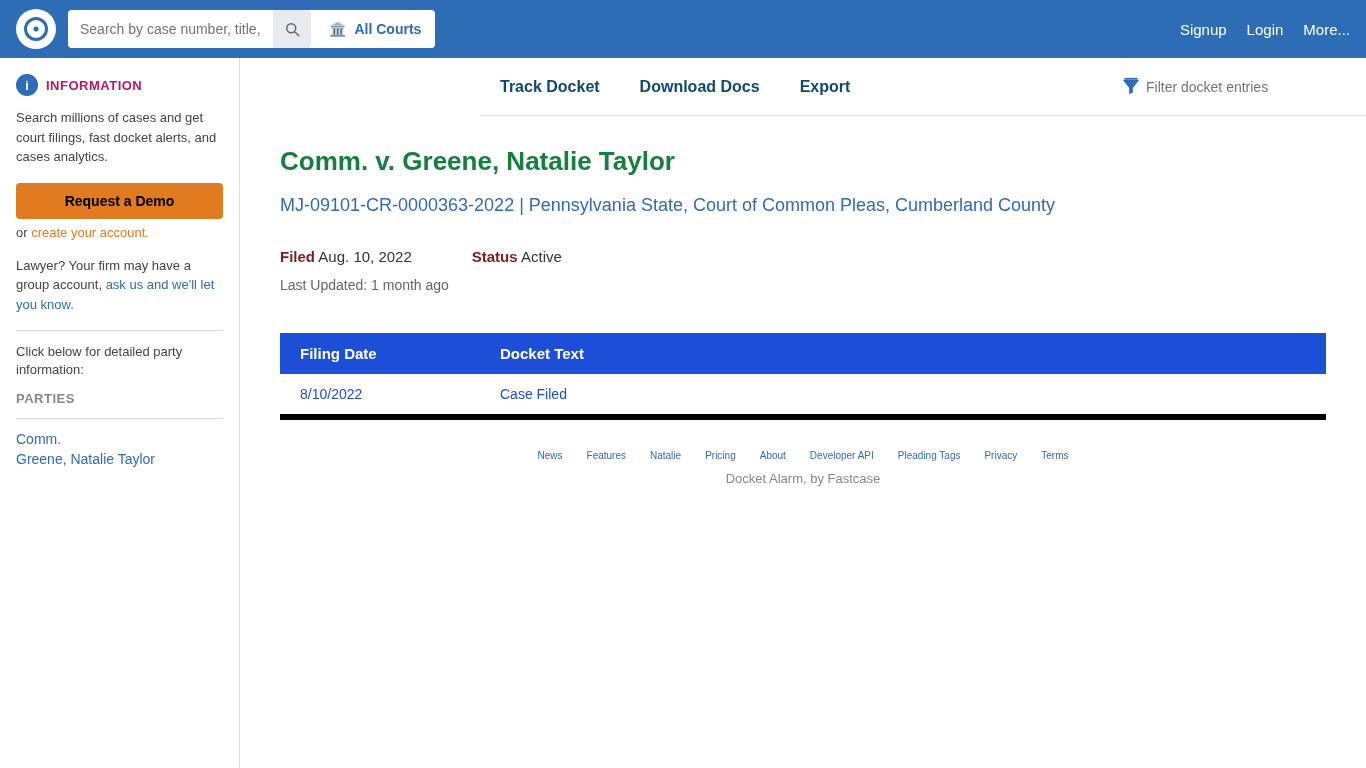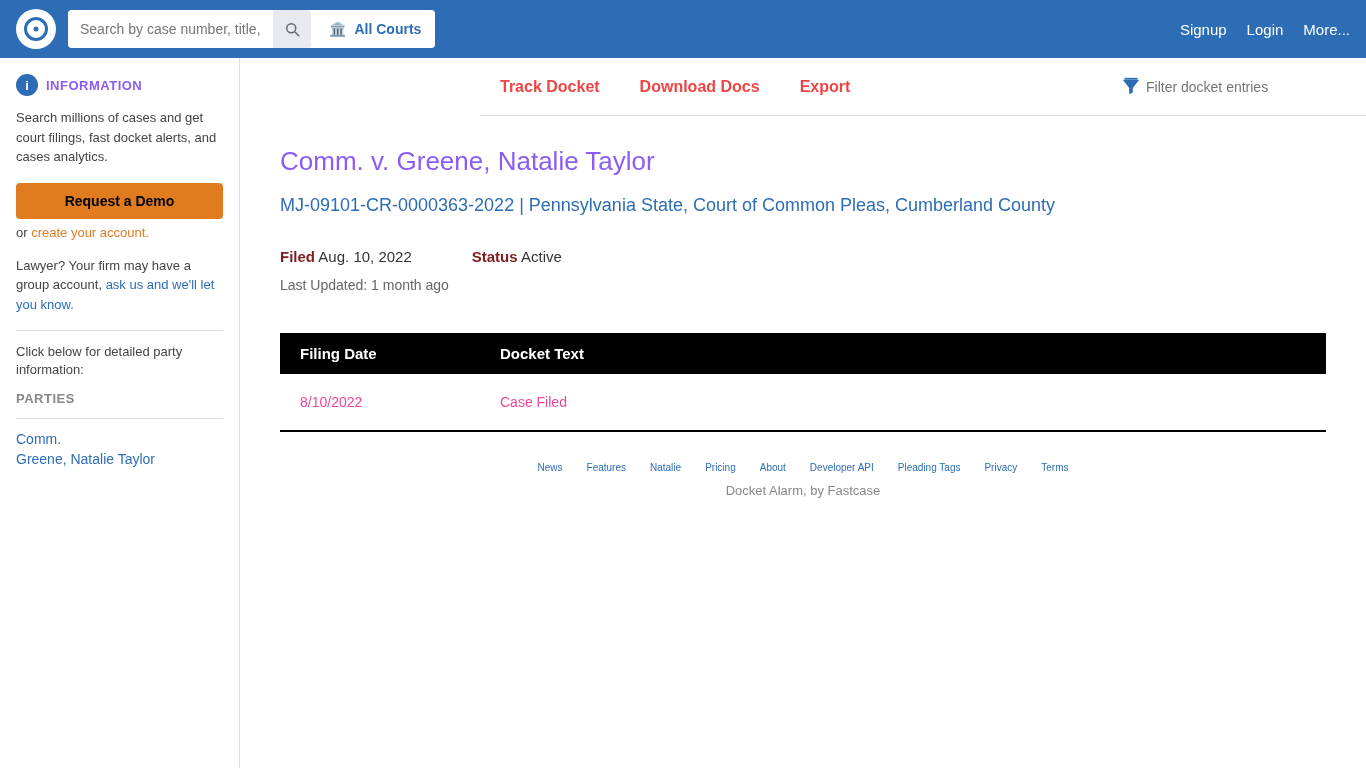--- a/index.html
+++ b/index.html
@@ -104,21 +104,21 @@
       height: 58px;
       display: flex;
       align-items: center;
       padding: 0 20px;
       gap: 40px;
       margin-left: 240px;
     }
     .toolbar-btn {
       font-size: 16px;
       font-weight: bold;
-      color: #ef4444;
+      color: #0c4a6e;
       text-decoration: none;
       cursor: pointer;
       background: none;
       border: none;
     }
     .filter-area {
       margin-left: auto;
       display: flex;
       align-items: center;
       gap: 4px;
@@ -164,21 +164,21 @@
       display: flex;
       align-items: center;
       justify-content: center;
       font-size: 13px;
       font-weight: bold;
       flex-shrink: 0;
     }
     .sidebar-title {
       font-size: 13px;
       font-weight: bold;
-      color: #8b5cf6;
+      color: #be185d;
       letter-spacing: 0.5px;
     }
     .sidebar-desc {
       font-size: 13px;
       color: #444;
       line-height: 1.5;
       margin-bottom: 16px;
     }
     .demo-btn {
       background: #e07b20;
@@ -242,22 +242,22 @@
     }
 
     
     .main {
       flex: 1;
       padding: 30px 40px;
       background: #fff;
     }
     .case-title {
       font-size: 26px;
-      font-weight: normal;
-      color: #8b5cf6;
+      font-weight: bold;
+      color: #15803d;
       margin-bottom: 16px;
     }
     .case-subtitle {
       font-size: 18px;
       color: #2d6db5;
       margin-bottom: 30px;
       line-height: 1.4;
     }
     .case-meta {
       display: flex;
@@ -277,34 +277,34 @@
       color: #666;
       margin-bottom: 40px;
     }
 
     
     .docket-table {
       width: 100%;
       border-collapse: collapse;
     }
     .docket-table thead tr {
-      background: #000000;
+      background: #1d4ed8;
     }
     .docket-table thead th {
       color: #fff;
       font-size: 15px;
       font-weight: bold;
       padding: 12px 20px;
       text-align: left;
     }
     .docket-table tbody tr td {
-      padding: 20px 20px;
-      font-size: 14px;
-      color: #ec4899;
-      border-bottom: 2px solid #000000;
+      padding: 12px 20px;
+      font-size: 14px;
+      color: #1d4ed8;
+      border-bottom: 6px solid #000000;
     }
 
     
     .footer {
       padding: 30px 20px 20px;
       text-align: center;
     }
     .footer-links {
       display: flex;
       justify-content: center;

